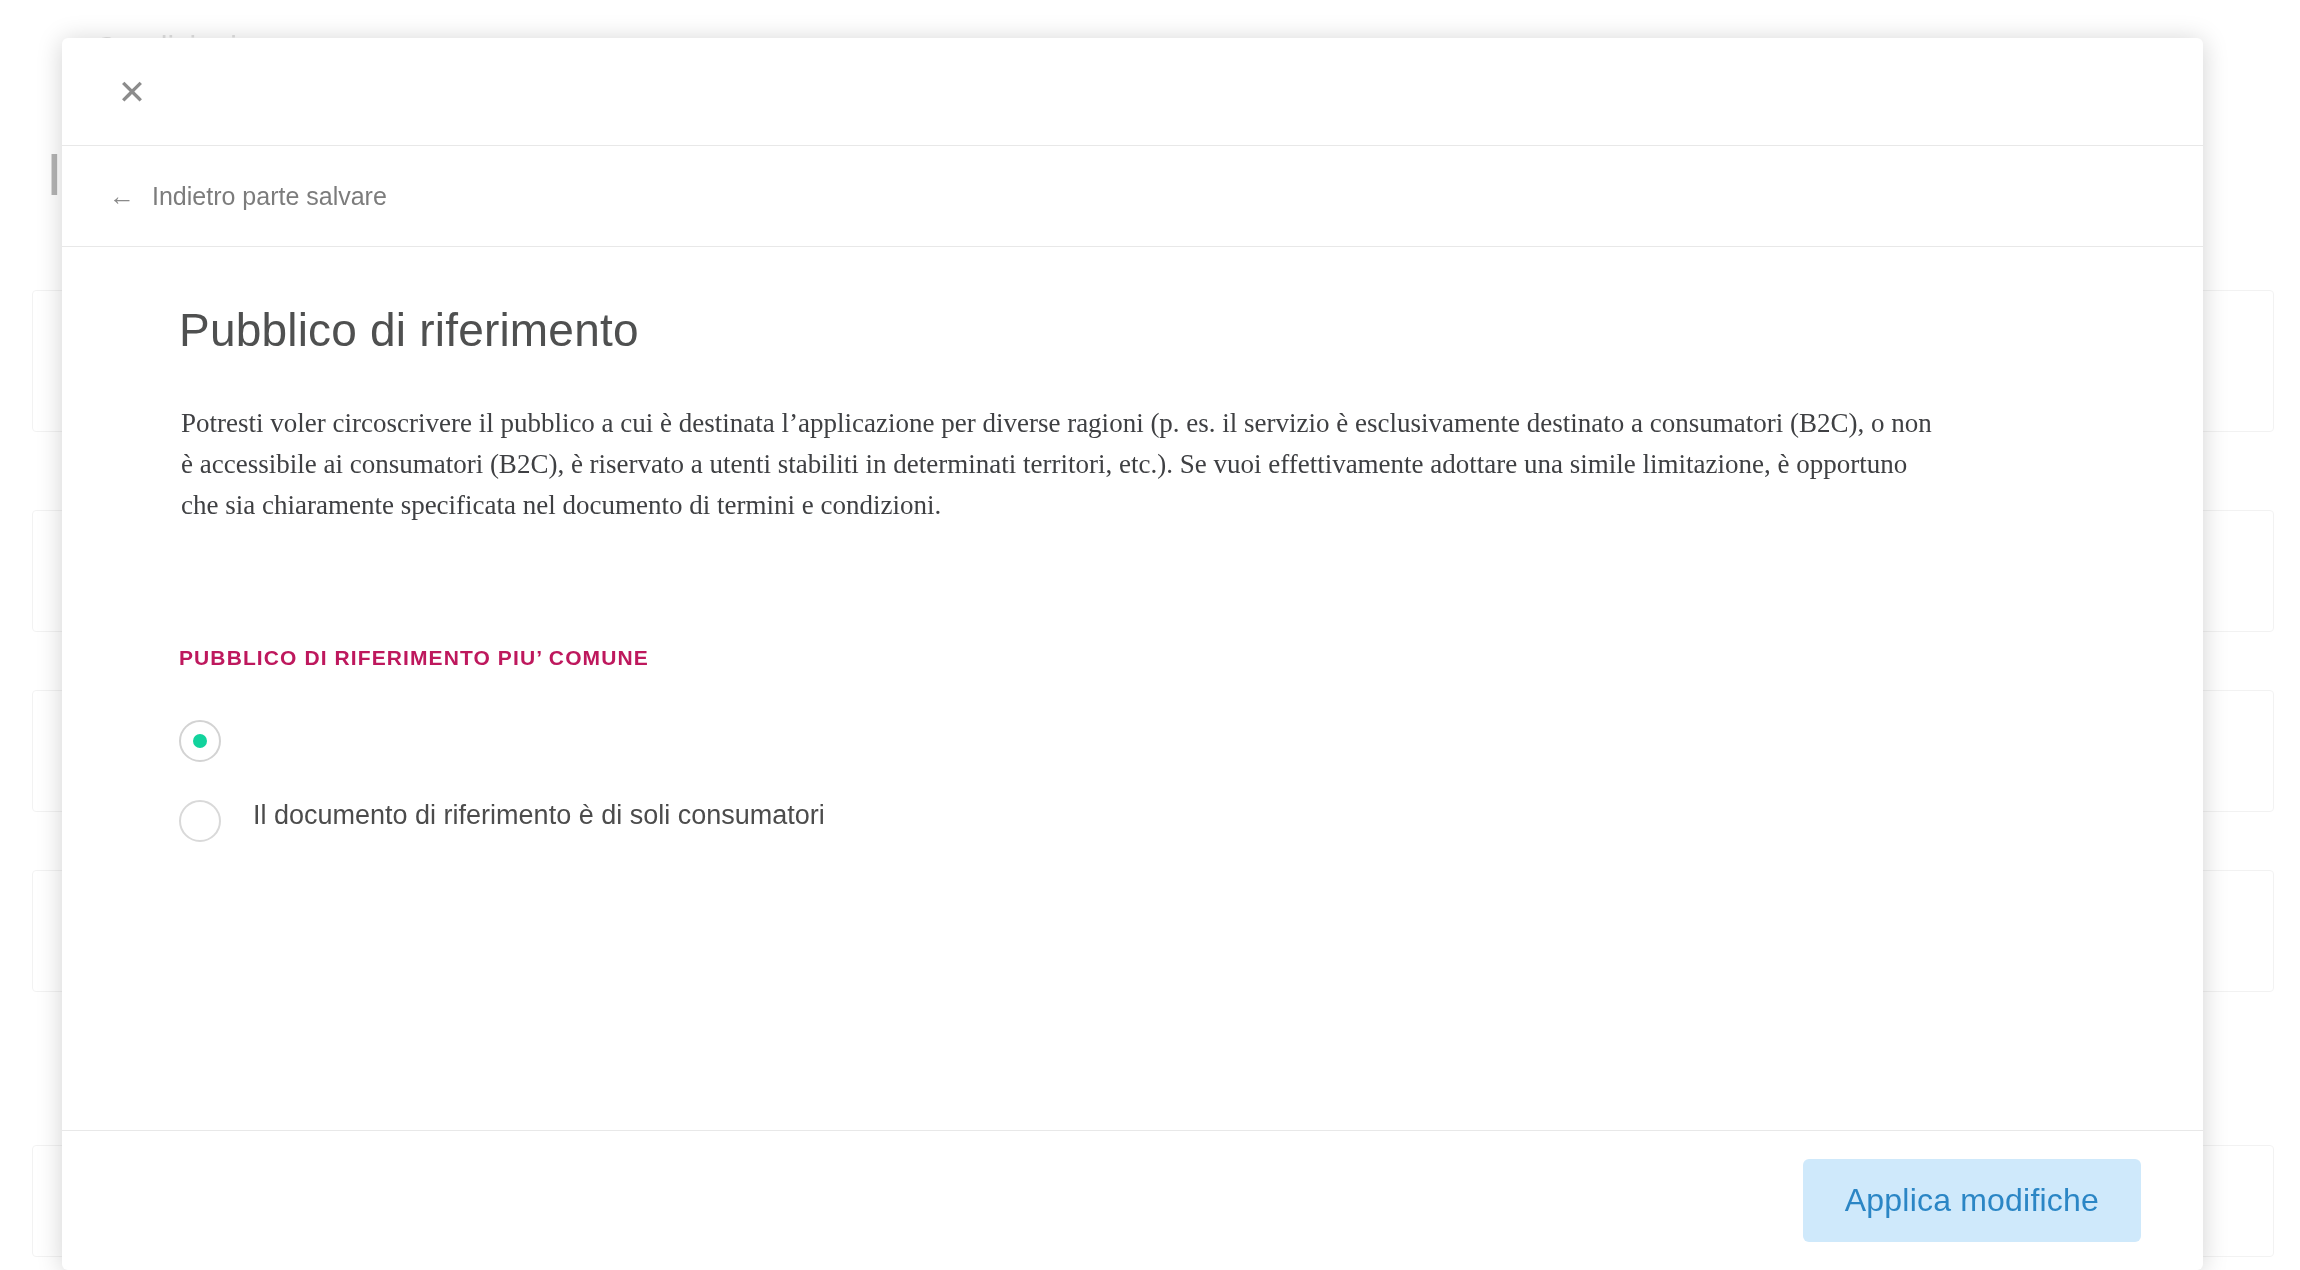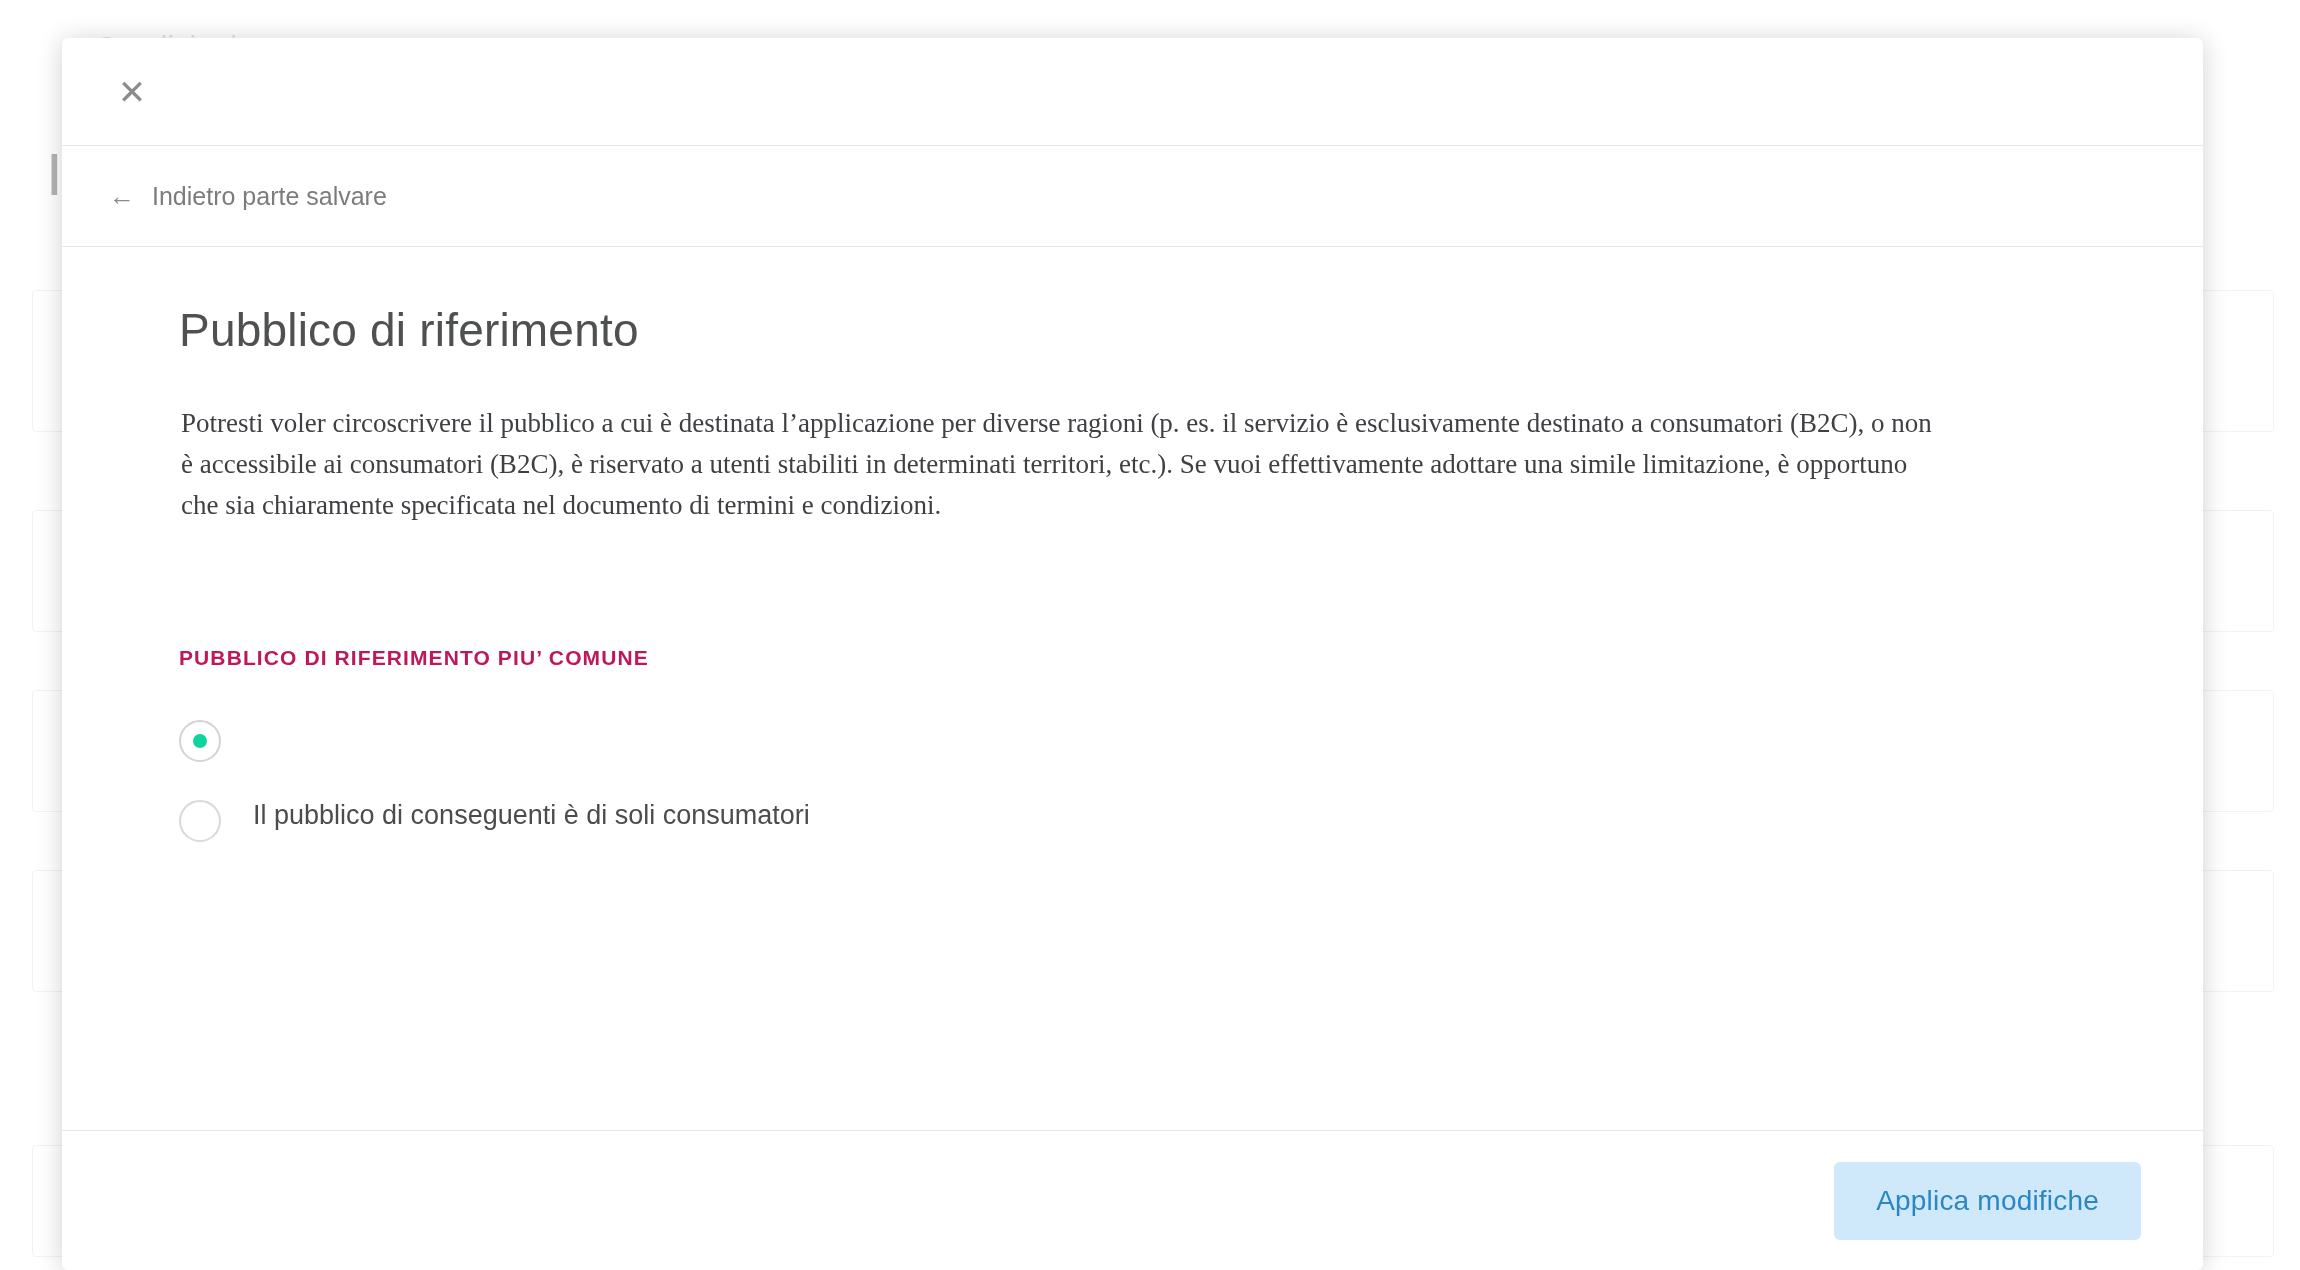--- a/index.html
+++ b/index.html
@@ -259,21 +259,21 @@
     align-items: center;
     justify-content: flex-end;
     padding: 0 62px 0 0;
     box-sizing: border-box;
   }
   .apply-btn {
     background: #cfe9fb;
     color: #2b86c5;
     border: none;
     border-radius: 6px;
-    font-size: 28px;
+    font-size: 32px;
     padding: 23px 42px;
     cursor: pointer;
     font-family: "Liberation Sans", sans-serif;
     letter-spacing: .2px;
   }
 </style>
 </head>
 <body>
 
 <div id="page-backdrop">
@@ -313,21 +313,21 @@
 
     <div class="options">
 
       <div class="option-row">
         <span class="radio checked"></span>
       </div>
 
 
       <div class="option-row second">
         <span class="radio"></span>
-        <span class="option-label">Il pubblico di conseguenti è di soli consumatori</span>
+        <span class="option-label">Il documento di riferimento è di soli consumatori</span>
       </div>
 
     </div>
   </div>
 
   <div class="modal-footer">
     <button class="apply-btn">Applica modifiche</button>
   </div>
 
 </div>

